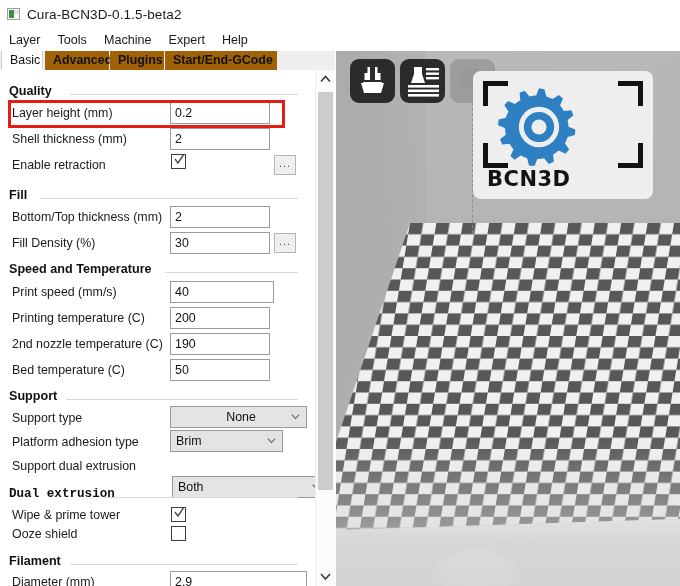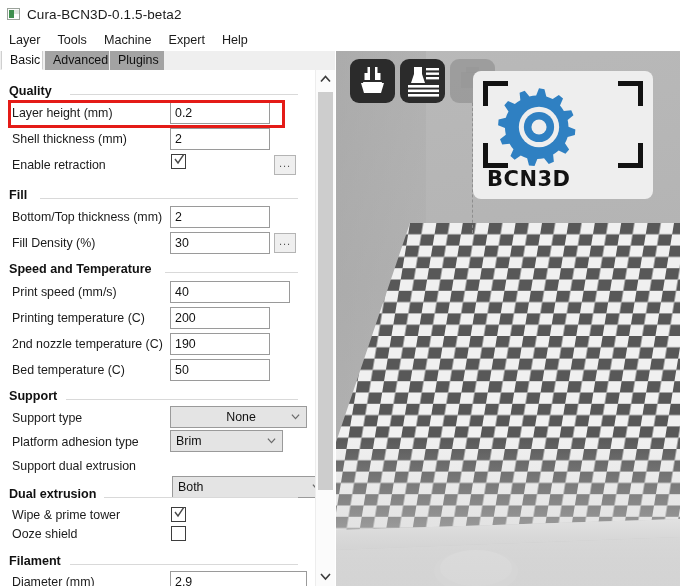--- a/index.html
+++ b/index.html
@@ -20,21 +20,21 @@
 
   
   .menubar{position:absolute;left:0;top:29px;width:680px;height:22px;background:#ffffff;display:flex;align-items:center;}
   .menu-item{font-size:12.6px;color:#1b1b1b;padding:2px 9px 2px 8px;line-height:16px;white-space:nowrap;}
   .menu-item:first-child{margin-left:1px;}
 
   
   .tabstrip{position:absolute;left:0;top:51px;width:335px;height:19px;background:#efefef;border-bottom:1px solid #cfcfcf;}
   .tab{position:absolute;top:0;height:19px;font-size:12.4px;color:#111;line-height:19px;padding:0 8px;white-space:nowrap;box-sizing:border-box;}
   .tab.active{background:#ffffff;border-left:1px solid #cfcfcf;border-right:1px solid #cfcfcf;border-bottom:1px solid #ffffff;}
-  .tab.inactive{background:#a3a3a3;}
+  .tab.inactive{background:#a16207;font-weight:bold;}
 
   
   .panel{position:absolute;left:0;top:70px;width:315px;height:516px;background:#ffffff;overflow:hidden;}
   .panel-inner{position:absolute;left:0;top:0;width:315px;}
 
   .group-head{position:absolute;font-size:12.6px;font-weight:bold;color:#111;white-space:nowrap;}
   .group-rule{position:absolute;height:1px;background:#d9d9d9;}
 
   .row-label{position:absolute;font-size:12.4px;color:#1b1b1b;white-space:nowrap;}
 
@@ -97,20 +97,21 @@
     <div class="menu-item">Tools</div>
     <div class="menu-item">Machine</div>
     <div class="menu-item">Expert</div>
     <div class="menu-item">Help</div>
   </div>
 
   <div class="tabstrip">
     <div class="tab active" style="left:1px;width:42px;">Basic</div>
     <div class="tab inactive" style="left:45px;width:64px;">Advanced</div>
     <div class="tab inactive" style="left:110px;width:54px;">Plugins</div>
+    <div class="tab inactive" style="left:165px;width:112px;">Start/End-GCode</div>
   </div>
 
   <div class="panel">
     <div class="panel-inner">
 
       <div class="group-head" style="left:9px;top:14px;">Quality</div>
       <div class="group-rule" style="left:70px;top:24px;width:228px;"></div>
 
       <div class="row-label" style="left:12px;top:36px;">Layer height (mm)</div>
       <input class="txtfield" style="left: 170px; top: 32px; width: 100px;" value="0.2">
@@ -133,21 +134,21 @@
       <input class="txtfield" style="left: 170px; top: 136px; width: 100px;" value="2">
 
       <div class="row-label" style="left:12px;top:166px;">Fill Density (%)</div>
       <input class="txtfield" style="left: 170px; top: 162px; width: 100px;" value="30">
       <div class="dots-btn" style="left:274px;top:163px;">...</div>
 
       <div class="group-head" style="left:9px;top:192px;">Speed and Temperature</div>
       <div class="group-rule" style="left:165px;top:202px;width:133px;"></div>
 
       <div class="row-label" style="left:12px;top:215px;">Print speed (mm/s)</div>
-      <input class="txtfield" style="left: 170px; top: 211px; width: 120px;" value="40">
+      <input class="txtfield" style="left: 170px; top: 211px; width: 104px;" value="40">
 
       <div class="row-label" style="left:12px;top:241px;">Printing temperature (C)</div>
       <input class="txtfield" style="left: 170px; top: 237px; width: 100px;" value="200">
 
       <div class="row-label" style="left:12px;top:267px;">2nd nozzle temperature (C)</div>
       <input class="txtfield" style="left: 170px; top: 263px; width: 100px;" value="190">
 
       <div class="row-label" style="left:12px;top:293px;">Bed temperature (C)</div>
       <input class="txtfield" style="left: 170px; top: 289px; width: 100px;" value="50">
 
@@ -171,21 +172,21 @@
       </div>
 
       <div class="row-label" style="left:12px;top:389px;">Support dual extrusion</div>
       <div class="dropdown" style="left:172px;top:384px;width:156px;margin-top:22px;">
         <span>Both</span>
         <svg class="chev" viewBox="0 0 10 7">
             <polyline points="0.8,0.8 5,5.4 9.2,0.8" fill="none" stroke="#6b6b6b" stroke-width="1.5"></polyline>
           </svg>
       </div>
 
-      <div class="group-head" style="left:9px;top:417px;">Dual extrusion</div>
+      <div class="group-head" style="left:9px;top:417px;font-family:Liberation Mono, monospace;">Dual extrusion</div>
       <div class="group-rule" style="left:104px;top:427px;width:194px;"></div>
 
       <div class="row-label" style="left:12px;top:438px;">Wipe &amp; prime tower</div>
       <div class="chk" style="left:171px;top:437px;">
         <svg class="tick" viewBox="0 0 11 11">
           <polyline points="1,5 4,9 10,0" fill="none" stroke="#4a4a4a" stroke-width="1.4"></polyline>
         </svg>
       </div>
 
       <div class="row-label" style="left:12px;top:457px;">Ooze shield</div>

